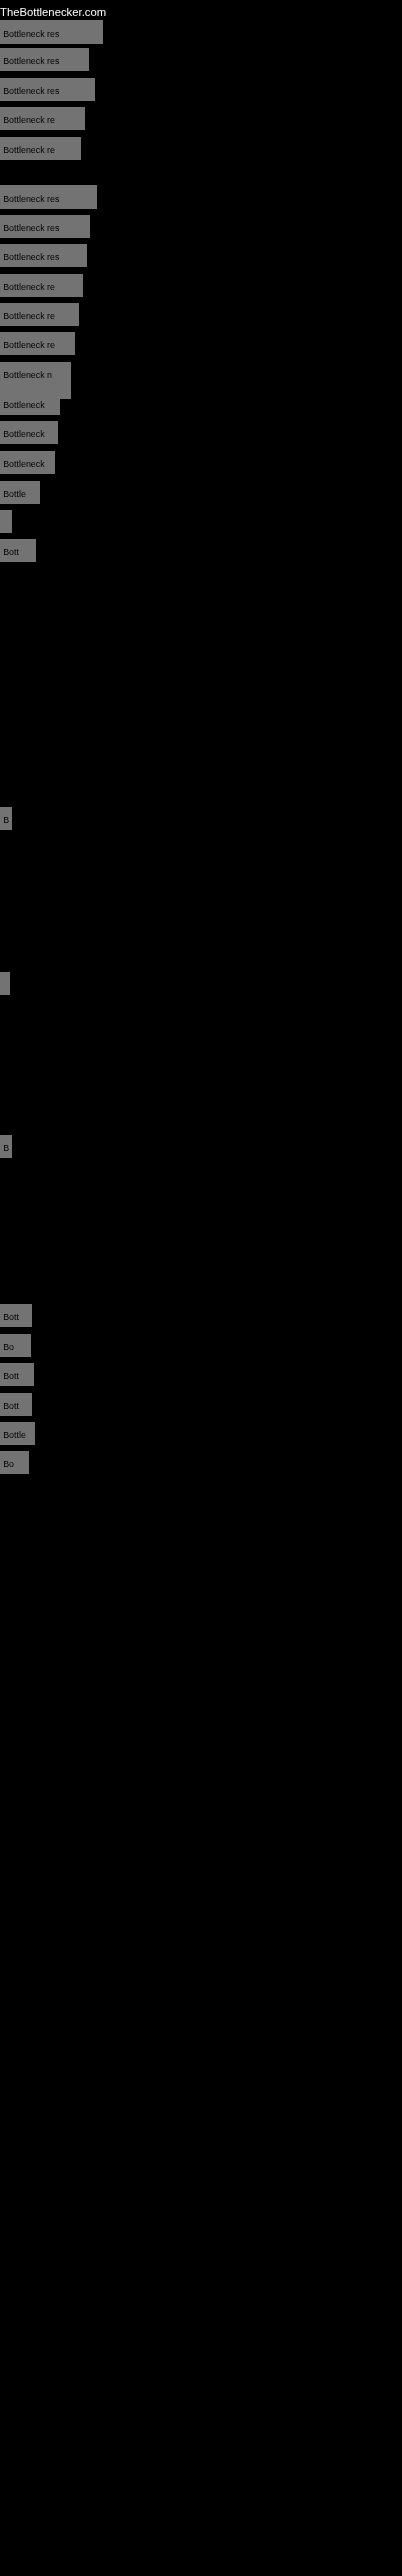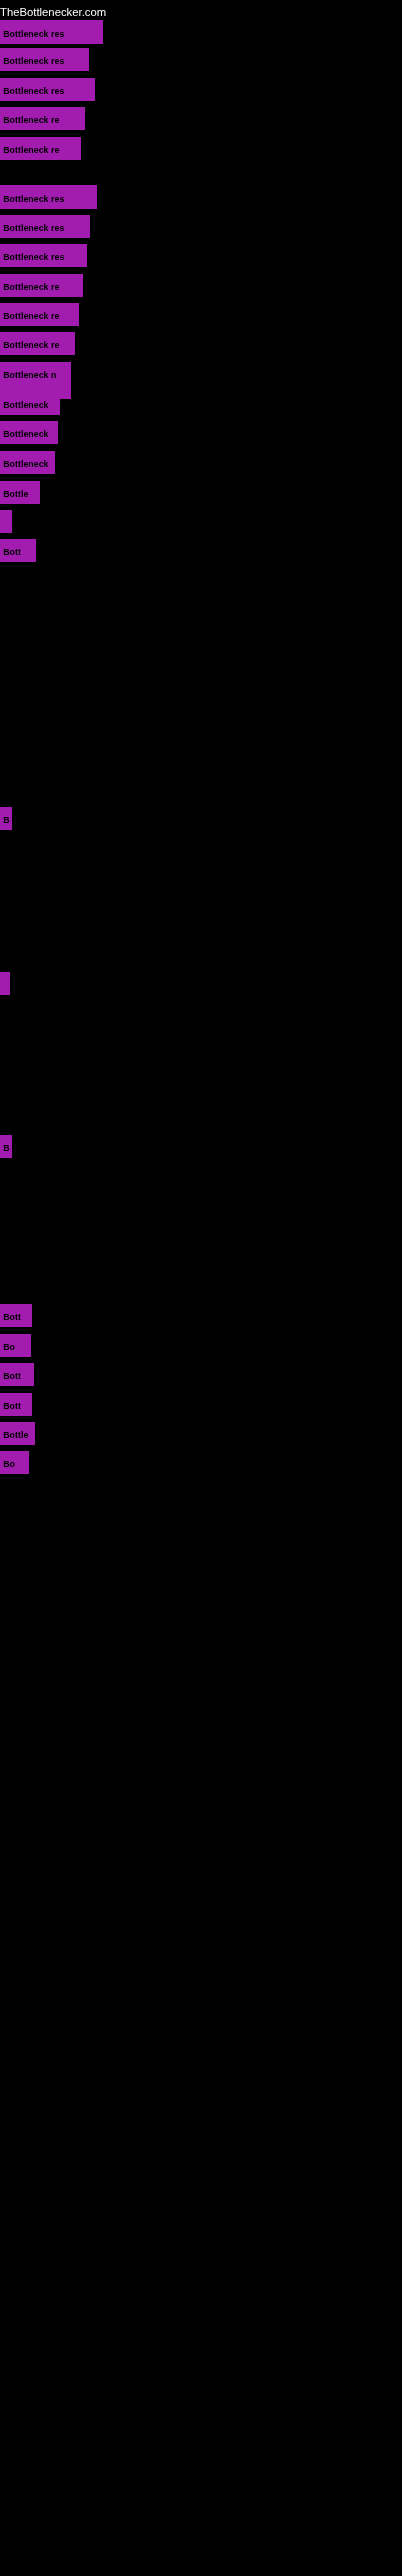--- a/index.html
+++ b/index.html
@@ -17,24 +17,24 @@
     .site-title {
       color: #ffffff;
       font-size: 11.3px;
       padding: 6.4px 0;
       position: absolute;
       width: 100%;
       top: 0;
     }
     .bar-label {
       position: absolute;
-      background-color: #a21caf;
+      background-color: #737373;
       color: #000000;
       font-size: 8.9px;
-      font-weight: bold;
+      font-weight: normal;
       padding: 1.6px 3.2px;
       white-space: nowrap;
       overflow: hidden;
     }
   </style>
 </head>
 <body>
 
 <div class="site-title">TheBottlenecker.com</div>
 

